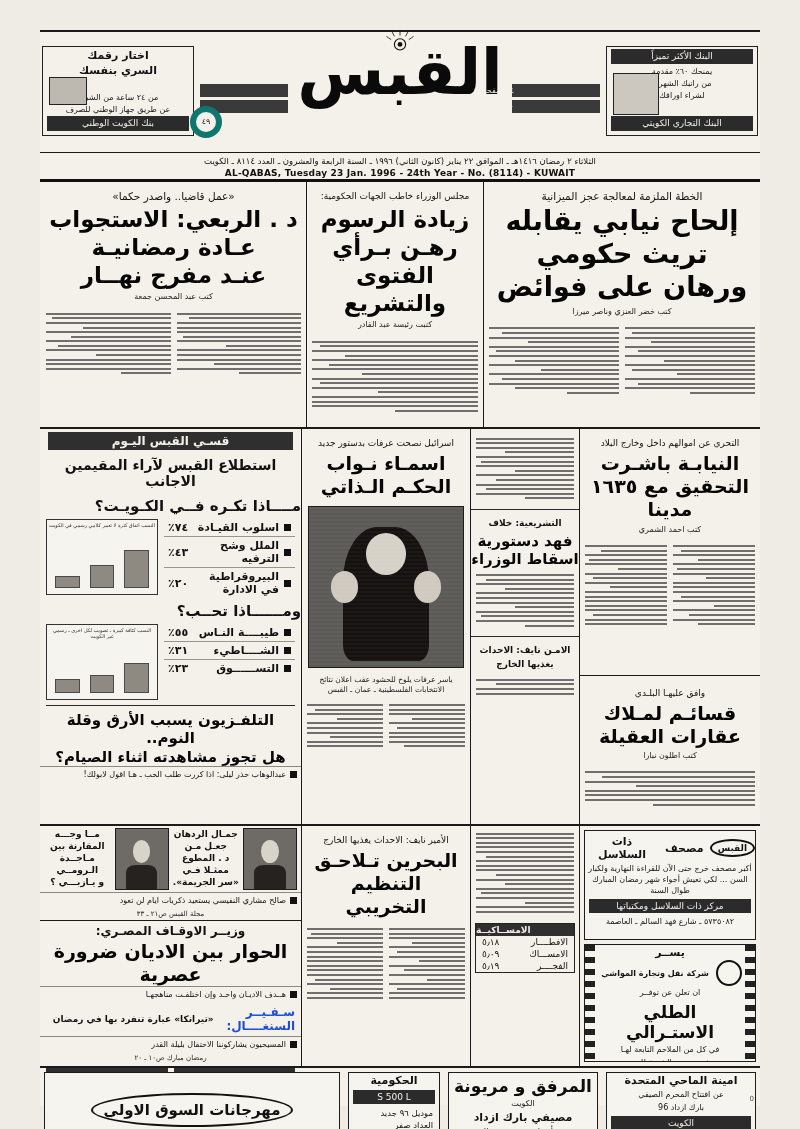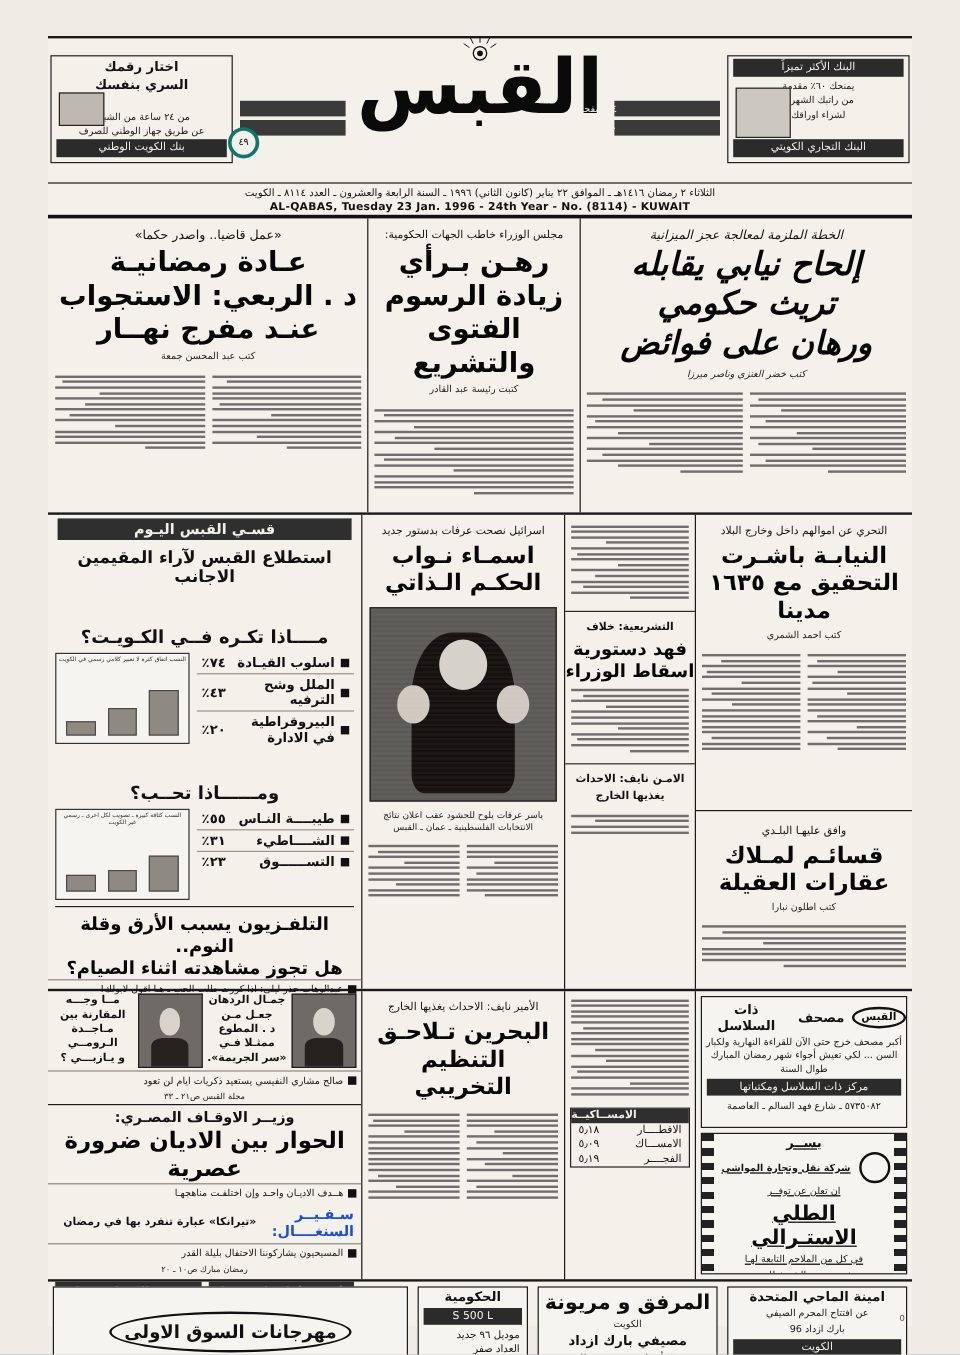--- a/index.html
+++ b/index.html
@@ -76,21 +76,21 @@
   .ln.s90{width:90%}.ln.s80{width:80%}.ln.s70{width:70%}.ln.s60{width:60%}
   .ln.s50{width:50%}.ln.s40{width:40%}.ln.s100{width:100%}.ln.s95{width:95%}
   .bodycols{display:flex;gap:6px;}
   .bodycols > div{flex:1;}
   
   .polltitle{
     background:#2f2f2f;color:#f3f0e9;text-align:center;font-size:12px;font-weight:bold;
     padding:2px 0;margin:3px 8px 5px;
   }
   .pollq{font-size:14px;font-weight:bold;text-align:center;color:#111;padding:2px 0 4px;}
-  .pollq2{font-size:15px;font-weight:bold;text-align:center;color:#111;padding:4px 0 4px;margin-top:25px;}
+  .pollq2{font-size:15px;font-weight:bold;text-align:right;color:#111;padding:4px 0 4px;}
   .pollrow{display:flex;align-items:center;gap:5px;font-size:11px;padding:2px 4px;border-bottom:1px solid #9a958c;}
   .sq{width:7px;height:7px;background:#111;flex:0 0 auto;}
   .pollrow .lbl{flex:1;font-weight:bold;color:#111;}
   .pollrow .val{font-weight:bold;color:#111;}
   .pollwrap{display:flex;gap:6px;align-items:stretch;}
   .minichart{flex:0 0 110px;border:1px solid #333;background:#f6f4ee;position:relative;height:74px;}
   .minichart .cap{font-size:5px;text-align:center;color:#333;padding:2px 2px 0;line-height:6px;}
   .bars{position:absolute;bottom:6px;left:8px;right:8px;height:46px;display:flex;align-items:flex-end;gap:10px;}
   .bars i{display:block;flex:1;background:#8e8a82;border:1px solid #4a4a4a;}
   
@@ -187,33 +187,33 @@
     <div class="strip" style="right:160px;">
       <div class="bar"></div>
           <div class="bar"></div>
     </div>
     <div class="strip" style="left:160px;">
       <div class="bar"></div>
           <div class="bar"></div>
     </div>
     <div style="position:absolute;right:246px;top:54px;font-size:8px;color:#f3f0e9;z-index:3;">٤٤ صفحة</div>
     <div style="position:absolute;right:246px;top:70px;font-size:8px;color:#f3f0e9;z-index:3;">١٠٠ فلس</div>
-    <div style="position:absolute;left:150px;top:74px;width:20px;height:20px;border:3px solid #0f766e;border-radius:50%;font-size:8px;text-align:center;line-height:20px;color:#111;background:#f4f1ea;">٤٩</div>
+    <div style="position:absolute;left:150px;top:74px;width:20px;height:20px;border:6px solid #0f766e;border-radius:50%;font-size:8px;text-align:center;line-height:20px;color:#111;background:#f4f1ea;">٤٩</div>
   </div>
 
   <div class="rule"></div>
   <div class="dateline">
     <div class="ar">الثلاثاء ٢ رمضان ١٤١٦هـ ـ الموافق ٢٢ يناير (كانون الثاني) ١٩٩٦ ـ السنة الرابعة والعشرون ـ العدد ٨١١٤ ـ الكويت</div>
     <div class="en">AL-QABAS, Tuesday 23 Jan. 1996 - 24th Year - No. (8114) - KUWAIT</div>
   </div>
   <div class="rule3"></div>
 
   <div class="band" style="height:245px;">
 
-    <div class="col" style="width:276px;font-style:italic;">
+    <div class="col" style="width:276px;">
       <div class="pad">
         <div class="kicker ar">الخطة الملزمة لمعالجة عجز الميزانية</div>
         <div class="hl xl ar">إلحاح نيابي يقابله</div>
         <div class="hl xl ar">تريث حكومي</div>
         <div class="hl xl ar">ورهان على فوائض</div>
         <div class="byline ar">كتب خضر العنزي وناصر ميرزا</div>
       </div>
       <div class="body bodycols">
         <div>
           <div class="ln s100"></div>
@@ -250,22 +250,22 @@
               <div class="ln s40"></div>
         </div>
       </div>
     </div>
 
     <div class="vrule"></div>
 
     <div class="col" style="width:176px;">
       <div class="pad">
         <div class="kicker small ar">مجلس الوزراء خاطب الجهات الحكومية:</div>
+        <div class="hl lg ar">زيادة الرسوم</div>
         <div class="hl lg ar">رهـن بـرأي</div>
-        <div class="hl lg ar">زيادة الرسوم</div>
         <div class="hl lg ar">الفتوى والتشريع</div>
         <div class="byline ar">كتبت رئيسة عبد القادر</div>
       </div>
       <div class="body">
         <div class="ln s100"></div>
             <div class="ln s95"></div>
             <div class="ln s100"></div>
             <div class="ln s80"></div>
         <div class="ln s100"></div>
             <div class="ln s90"></div>
@@ -280,22 +280,22 @@
             <div class="ln s100"></div>
             <div class="ln s50"></div>
       </div>
     </div>
 
     <div class="vrule"></div>
 
     <div class="col" style="width:265px;">
       <div class="pad">
         <div class="kicker ar">«عمل قاضيا.. واصدر حكما»</div>
+        <div class="hl lg ar">د . الربعي: الاستجواب</div>
         <div class="hl lg ar">عـادة رمضانيـة</div>
-        <div class="hl lg ar">د . الربعي: الاستجواب</div>
         <div class="hl lg ar">عنـد مفرج نهــار</div>
         <div class="byline ar">كتب عبد المحسن جمعة</div>
       </div>
       <div class="body bodycols">
         <div>
           <div class="ln s100"></div>
               <div class="ln s90"></div>
               <div class="ln s100"></div>
               <div class="ln s75"></div>
           <div class="ln s100"></div>
@@ -575,21 +575,21 @@
       <div class="ad" style="height:110px;margin:4px;">
         <div style="display:flex;align-items:center;justify-content:center;gap:4px;padding-top:3px;">
           <span class="oval" style="font-size:9px;padding:2px 6px;">القبس</span>
           <span class="mid ar">مصحف</span>
           <span class="mid ar">ذات السلاسل</span>
         </div>
         <div class="sm ar">أكبر مصحف خرج حتى الآن للقراءة النهارية ولكبار السن ... لكي تعيش أجواء شهر رمضان المبارك طوال السنة</div>
         <div class="inv ar">مركز ذات السلاسل ومكتباتها</div>
         <div class="sm ar">٥٧٣٥٠٨٢ ـ شارع فهد السالم ـ العاصمة</div>
       </div>
-      <div class="ad" style="height:118px;margin:4px;text-decoration:underline;">
+      <div class="ad" style="height:118px;margin:4px;">
         <div class="dotted-edge" style="right:0"></div>
         <div class="dotted-edge" style="left:0"></div>
         <div style="margin:0 12px">
           <div class="mid ar">يســر</div>
           <div style="display:flex;align-items:center;justify-content:center;gap:4px;">
             <span class="seal"></span>
             <span class="sm ar" style="font-weight:bold">شركة نقل وتجارة المواشي</span>
           </div>
           <div class="sm ar">ان تعلن عن توفــر</div>
           <div class="big ar">الطلي الاستـرالي</div>

